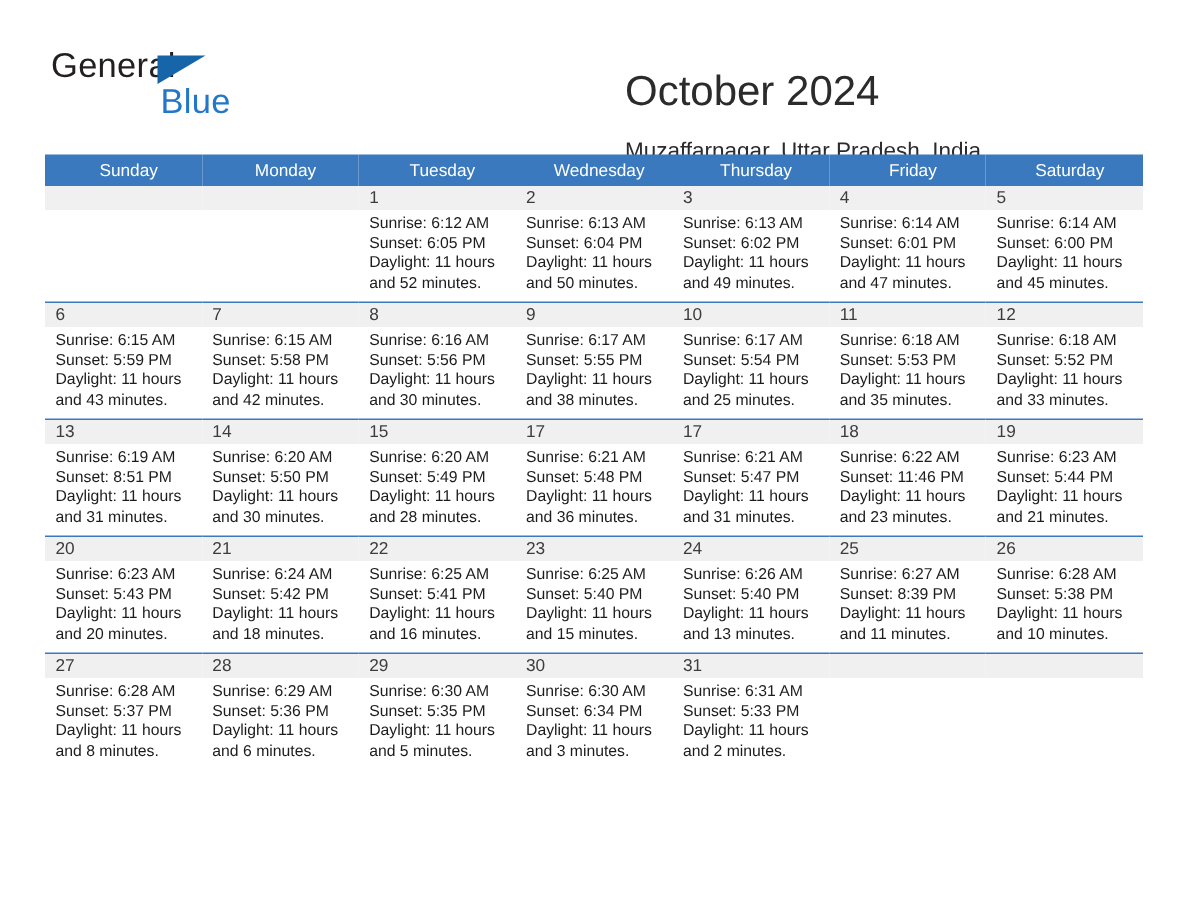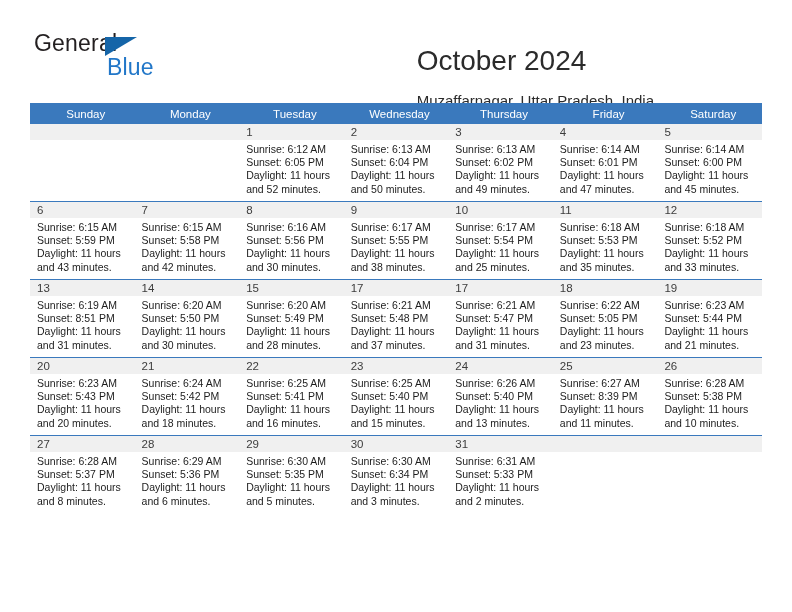--- a/index.html
+++ b/index.html
@@ -356,41 +356,41 @@
                 </div>
               </div>
             </td>
             <td>
               <div class="daycell">
                 <div class="date-band">17</div>
                 <div class="day-info">
                   <div>Sunrise: 6:21 AM</div>
                   <div>Sunset: 5:48 PM</div>
                   <div>Daylight: 11 hours</div>
-                  <div>and 37 minutes.</div>
+                  <div>and 36 minutes.</div>
                 </div>
               </div>
             </td>
             <td>
               <div class="daycell">
                 <div class="date-band">17</div>
                 <div class="day-info">
                   <div>Sunrise: 6:21 AM</div>
                   <div>Sunset: 5:47 PM</div>
                   <div>Daylight: 11 hours</div>
                   <div>and 31 minutes.</div>
                 </div>
               </div>
             </td>
             <td>
               <div class="daycell">
                 <div class="date-band">18</div>
                 <div class="day-info">
                   <div>Sunrise: 6:22 AM</div>
-                  <div>Sunset: 5:05 PM</div>
+                  <div>Sunset: 11:46 PM</div>
                   <div>Daylight: 11 hours</div>
                   <div>and 23 minutes.</div>
                 </div>
               </div>
             </td>
             <td>
               <div class="daycell">
                 <div class="date-band">19</div>
                 <div class="day-info">
                   <div>Sunrise: 6:23 AM</div>

